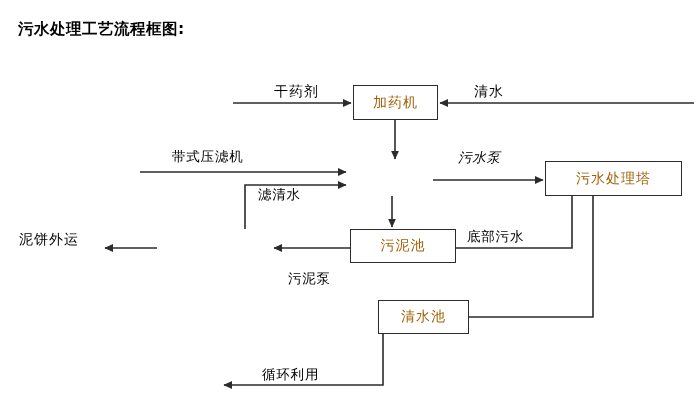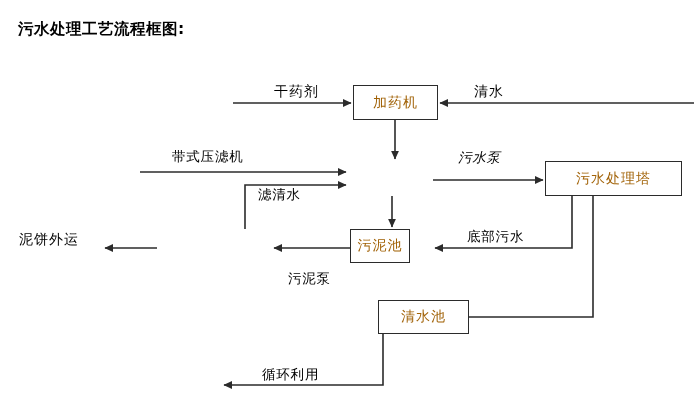--- a/index.html
+++ b/index.html
@@ -117,21 +117,21 @@
   <div class="node" style="left:353px; top:85px; width:85px; height:35px;">
     <span>加药机</span>
   </div>
 
 
   <div class="node" style="left:545px; top:161px; width:137px; height:35px;">
     <span>污水处理塔</span>
   </div>
 
 
-  <div class="node" style="left:350px; top:229px; width:60px; height:34px;">
+  <div class="node" style="left:350px; top:229px; width:106px; height:34px;">
     <span>污泥池</span>
   </div>
 
   <div class="node" style="left:341px; top:300px; width:91px; height:34px;margin-left:37px;">
     <span>清水池</span>
   </div>
 
   <div class="term" style="left:274px; top:83px;">干药剂</div>
   <div class="term" style="left:474px; top:83px;">清水</div>
   <div class="term" style="left:19px; top:231px;">泥饼外运</div>

